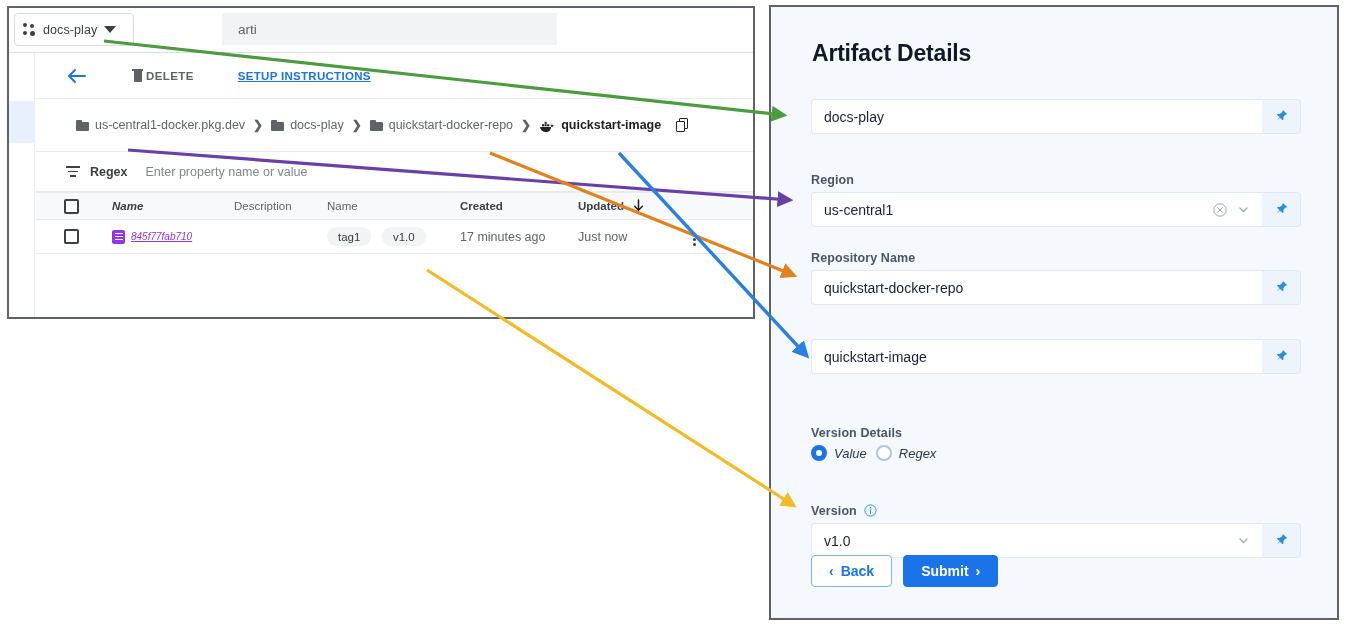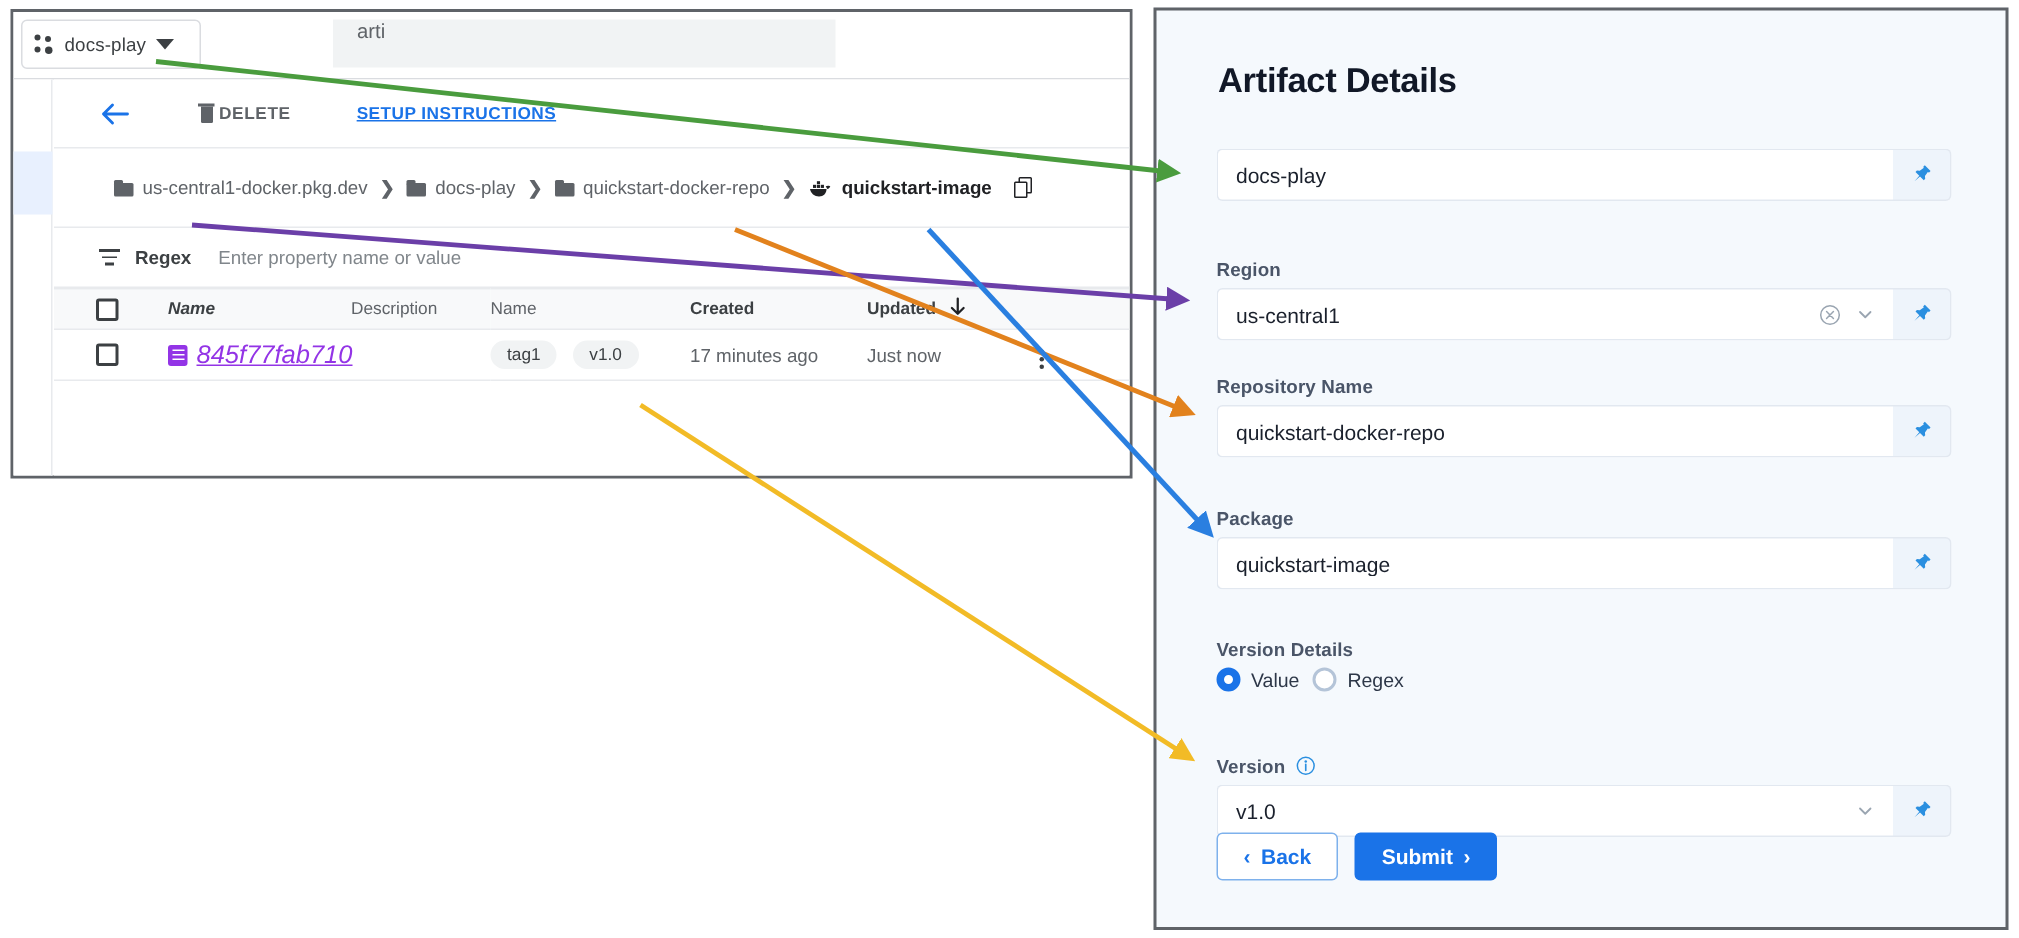--- a/index.html
+++ b/index.html
@@ -25,21 +25,21 @@
   #project-chip .lbl{font-size:12.5px;color:#3c4043;letter-spacing:.1px;}
   .dots-icon{width:13px;height:13px;position:relative;flex:none;}
   .dots-icon i{position:absolute;background:#3c4043;border-radius:50%;width:4px;height:4px;display:block;}
   .dots-icon i:nth-child(1){left:0;top:0;}
   .dots-icon i:nth-child(2){left:7px;top:1px;}
   .dots-icon i:nth-child(3){left:0;top:8px;}
   .dots-icon i:nth-child(4){left:7px;top:8px;width:5px;height:5px;}
   .caret-down{width:0;height:0;border-left:6px solid transparent;border-right:6px solid transparent;border-top:7px solid #3c4043;}
   #search-pill{
     position:absolute;left:213px;top:5px;width:335px;height:32px;
-    background:#f1f3f4;border-radius:0;display:flex;align-items:flex-start;
+    background:#f1f3f4;border-radius:0;display:flex;align-items:center;
     padding-left:16px;box-sizing:border-box;
   }
   #search-pill span{font-size:13.5px;color:#5f6368;}
 
   #left-rail{
     position:absolute;left:0;top:45px;width:26px;bottom:0;background:#fff;
     border-right:1px solid #e8eaed;box-sizing:border-box;
   }
   #rail-active{position:absolute;left:0;top:48px;width:26px;height:42px;background:#e8f0fe;}
 
@@ -104,21 +104,21 @@
   .col-tags{width:133px;}
   .col-created{width:118px;}
   .col-updated{width:auto;}
   .cbox{width:15px;height:15px;border:2px solid #3c4043;border-radius:2px;box-sizing:border-box;background:#fff;display:block;}
   .name-cell{display:flex;align-items:center;gap:6px;}
   .digest-icon{width:13px;height:14px;background:#9334e6;border-radius:2px;position:relative;flex:none;}
   .digest-icon i{position:absolute;left:2.5px;height:1.4px;background:#fff;width:8px;display:block;}
   .digest-icon i:nth-child(1){top:3px;}
   .digest-icon i:nth-child(2){top:6.2px;}
   .digest-icon i:nth-child(3){top:9.4px;}
-  .digest-link{font-size:17px;color:#9334e6;text-decoration:underline;}
+  .digest-link{font-size:10px;color:#9334e6;text-decoration:underline;}
   .tag-chip{
     display:inline-flex;align-items:center;justify-content:center;
     height:19px;padding:0 11px;border-radius:10px;background:#f1f3f4;
     font-size:11.5px;color:#3c4043;margin-right:7px;
   }
   .kebab{width:4px;height:16px;position:relative;display:inline-block;}
   .kebab i{position:absolute;left:0;width:3.4px;height:3.4px;border-radius:50%;background:#3c4043;display:block;}
   .kebab i:nth-child(1){top:1px;}
   .kebab i:nth-child(2){top:6.3px;}
   .kebab i:nth-child(3){top:11.6px;}
@@ -148,21 +148,21 @@
     box-sizing:border-box;
   }
   .clear-icon{width:14px;height:14px;flex:none;}
   .chev{width:13px;height:13px;flex:none;margin-left:4px;}
   .info-icon{width:13px;height:13px;display:inline-block;vertical-align:-2px;margin-left:4px;}
   #radio-group{display:flex;align-items:center;gap:9px;margin-top:3px;}
   .radio{display:flex;align-items:center;gap:7px;}
   .radio .dot{width:16px;height:16px;border-radius:50%;box-sizing:border-box;flex:none;}
   .radio.on .dot{border:5px solid #1a73e8;background:#fff;}
   .radio.off .dot{border:2px solid #b4c4d8;background:#fff;}
-  .radio .rl{font-size:13px;color:#2d3748;}
+  .radio .rl{font-size:13px;color:#2d3748;font-style:italic;}
   #btn-row{position:absolute;left:40px;top:548px;display:flex;gap:11px;}
   .btn{
     height:32px;border-radius:4px;display:flex;align-items:center;justify-content:center;
     gap:7px;font-size:14px;font-weight:bold;padding:0 17px;box-sizing:border-box;cursor:pointer;
   }
   .btn-back{background:#fff;border:1.5px solid #7eb1ec;color:#1a73e8;}
   .btn-submit{background:#1a73e8;border:1.5px solid #1a73e8;color:#fff;}
 
   
   #arrows{position:absolute;left:0;top:0;width:1346px;height:625px;pointer-events:none;}
@@ -372,21 +372,20 @@
       </div>
       <div class="pin-btn">
         <svg width="15" height="15" viewBox="0 0 16 16">
             <path d="M9.8 1.2 8.6 2.4l.6.6-3 2.2-2-.2-1 1 2.7 2.7-3.4 3.9 3.9-3.4 2.7 2.7 1-1-.2-2 2.2-3 .6.6 1.2-1.2z" fill="#2a8fe0"></path>
           </svg>
       </div>
     </div>
   </div>
 
   <div class="field" style="top:332px">
-    <div class="field-label">Package</div>
     <div class="input-row">
       <div class="input-box">
         <span class="val">quickstart-image</span>
       </div>
       <div class="pin-btn">
         <svg width="15" height="15" viewBox="0 0 16 16">
             <path d="M9.8 1.2 8.6 2.4l.6.6-3 2.2-2-.2-1 1 2.7 2.7-3.4 3.9 3.9-3.4 2.7 2.7 1-1-.2-2 2.2-3 .6.6 1.2-1.2z" fill="#2a8fe0"></path>
           </svg>
       </div>
     </div>

